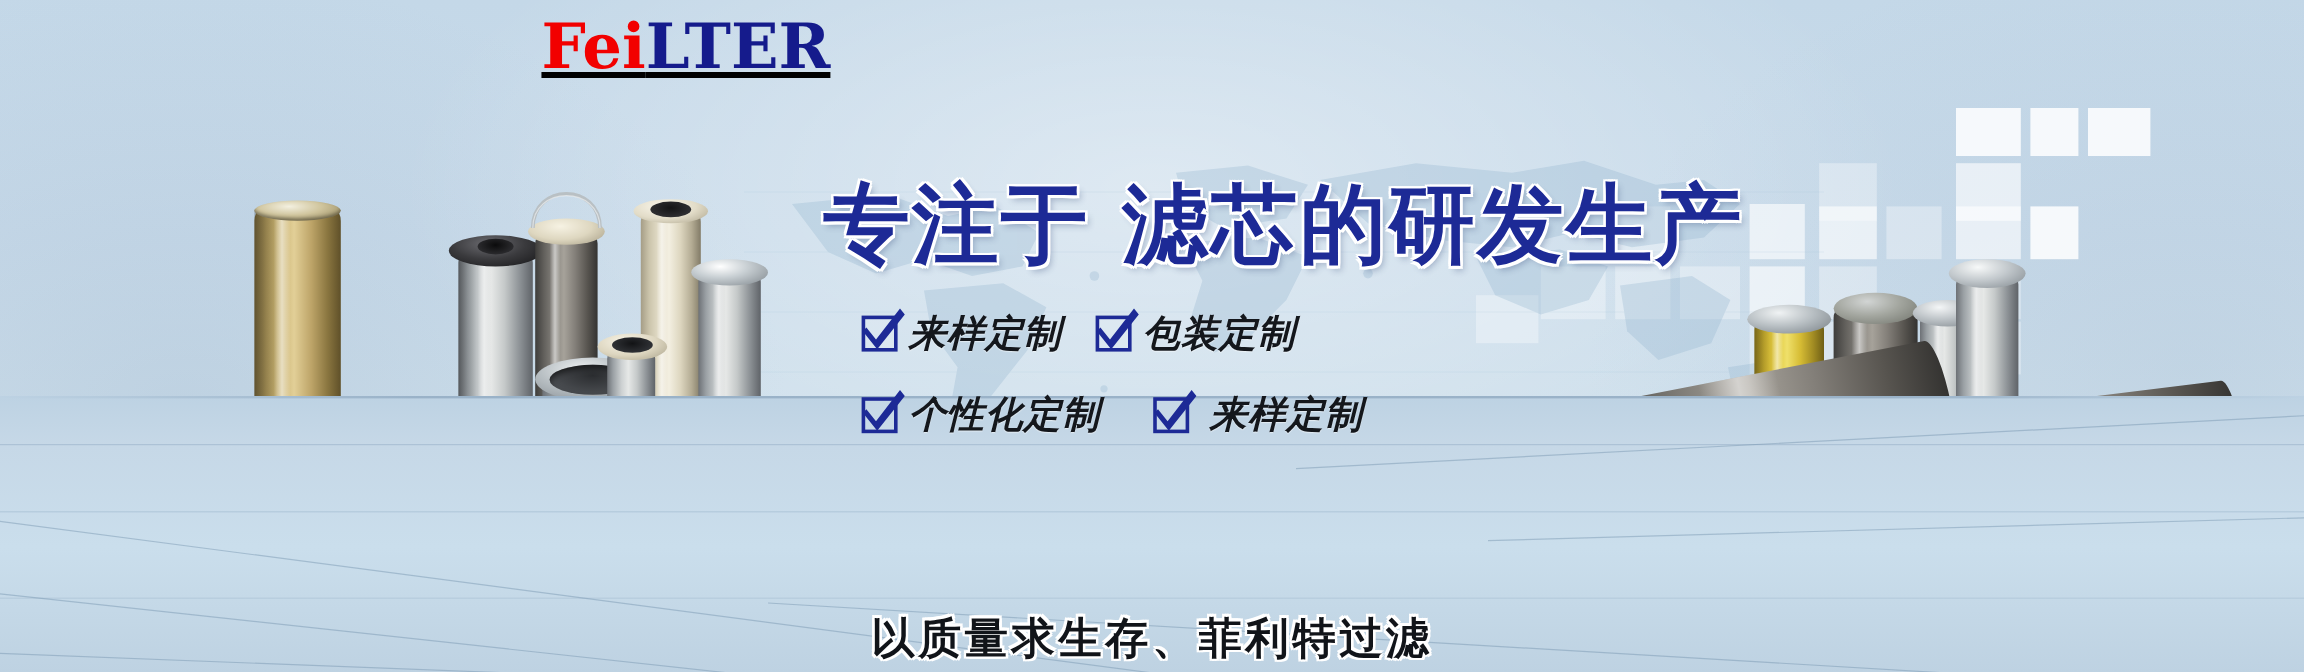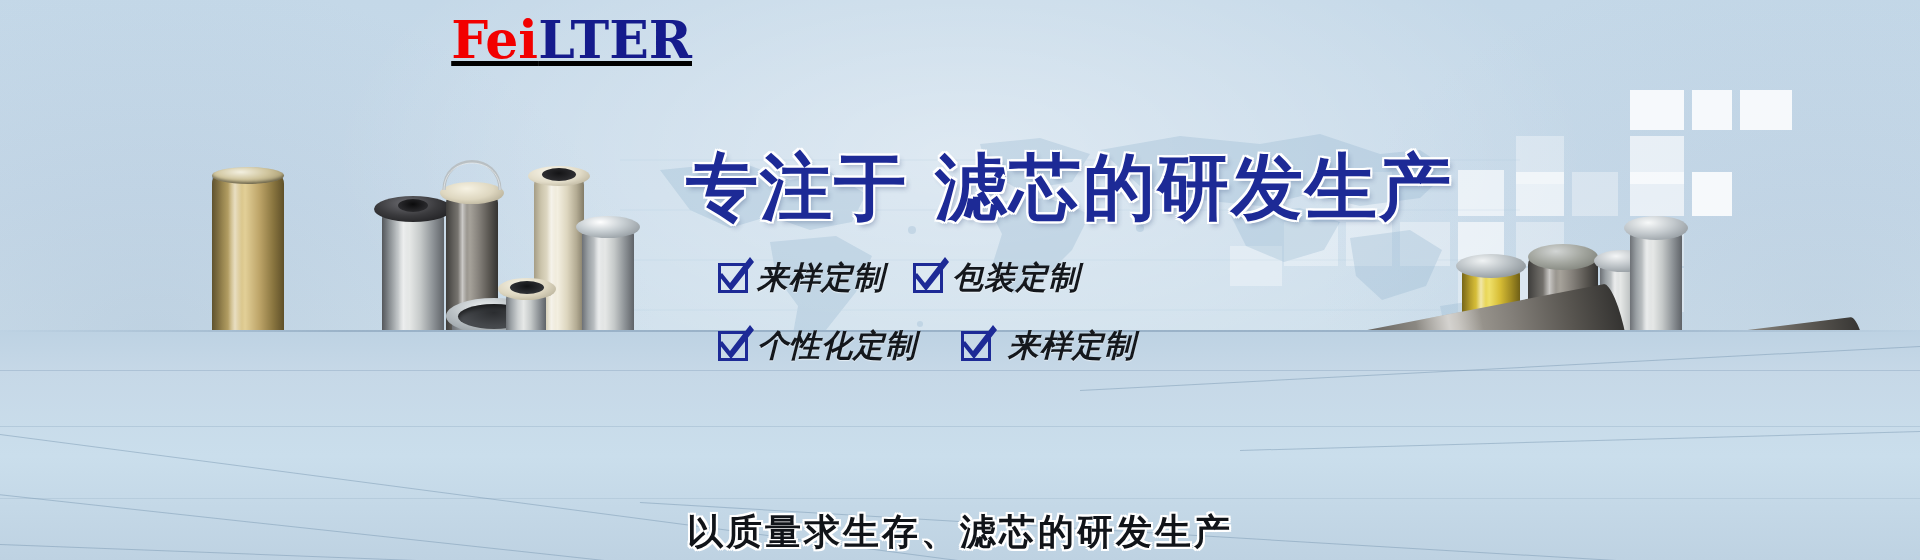--- a/index.html
+++ b/index.html
@@ -512,15 +512,15 @@
         <span class="chk">
           <svg viewBox="0 0 44 40">
             <path d="M8,20 L16,30 L36,4 L40,9 L17,38 L5,23 Z" fill="#1d2a96"></path>
           </svg>
         </span>
         <span class="feat-label" style="margin-left:8px;">来样定制</span>
       </div>
     </div>
   </div>
 
-  <div class="slogan">以质量求生存、滤芯的研发生产</div>
+  <div class="slogan">以质量求生存、菲利特过滤</div>
 
 </div>
 
 </body></html>

